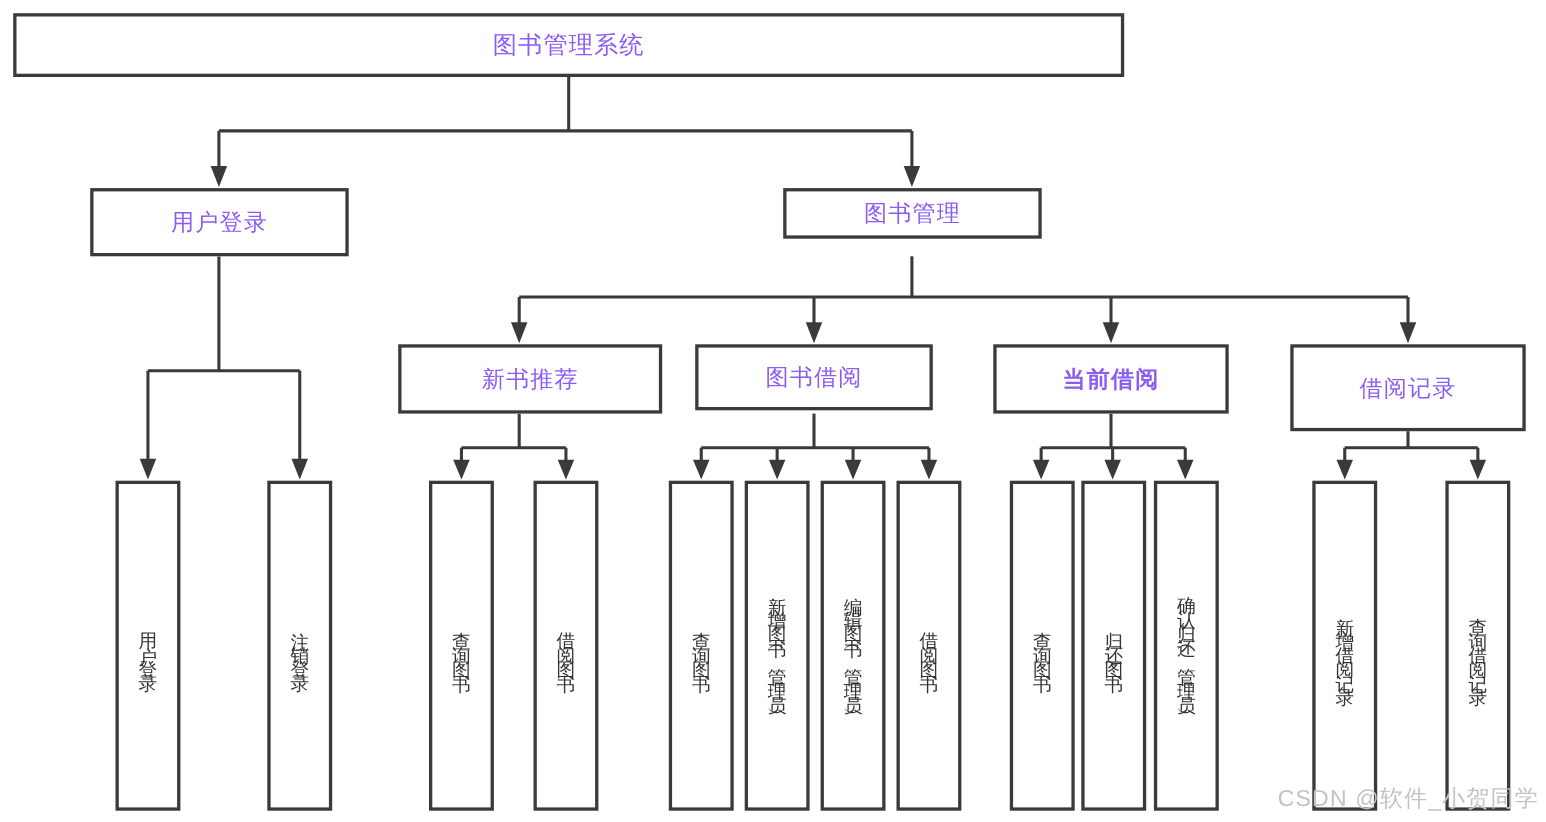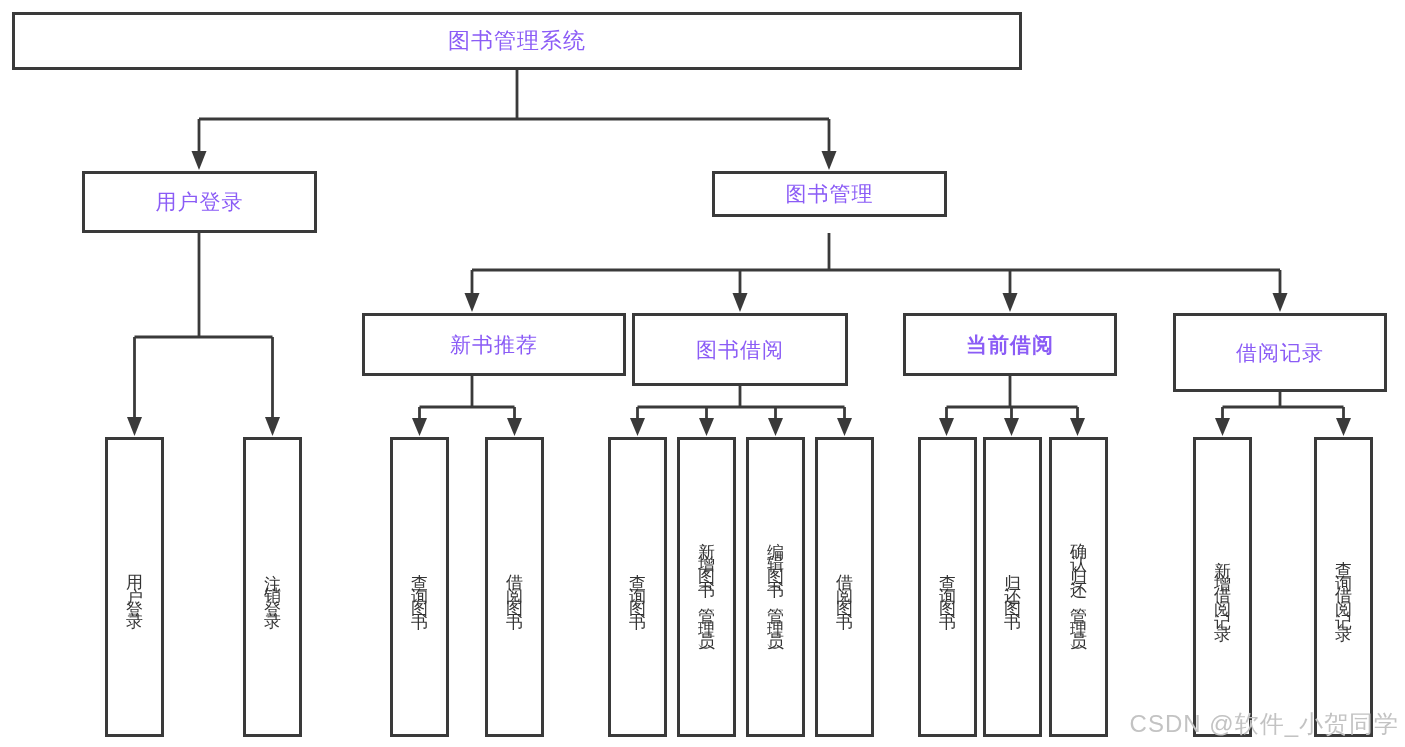--- a/index.html
+++ b/index.html
@@ -47,21 +47,21 @@
     text-orientation: mixed;
     font-size: 17px;
     letter-spacing: 13px;
     line-height: 1;
     white-space: nowrap;
   }
   #watermark {
     position: absolute;
     right: 6px;
     bottom: 7px;
-    font-size: 24px;
+    font-size: 21px;
     color: #c3c3c3;
     letter-spacing: 1px;
     z-index: 5;
     white-space: nowrap;
   }
 </style>
 </head>
 <body>
 
 <div id="canvas">
@@ -136,24 +136,24 @@
     <span>图书管理系统</span>
   </div>
 
   <div class="node h-label" style="left:82px; top:171px; width:235px; height:62px;">
     <span>用户登录</span>
   </div>
   <div class="node h-label" style="left:712px; top:171px; width:235px; height:46px;">
     <span>图书管理</span>
   </div>
 
-  <div class="node h-label" style="left:362px; top:313px; width:264px; height:63px;">
+  <div class="node h-label" style="left:362px; top:313px; width:240px; height:63px;">
     <span>新书推荐</span>
   </div>
-  <div class="node h-label" style="left:632px; top:313px; width:216px; height:73px;">
+  <div class="node h-label" style="left:632px; top:313px; width:216px; height:60px;">
     <span>图书借阅</span>
   </div>
   <div class="node h-label" style="left:903px; top:313px; width:214px; height:63px;font-weight:bold;">
     <span>当前借阅</span>
   </div>
   <div class="node h-label" style="left:1173px; top:313px; width:214px; height:79px;">
     <span>借阅记录</span>
   </div>
 
   <div class="leaf" style="left:105px;">

